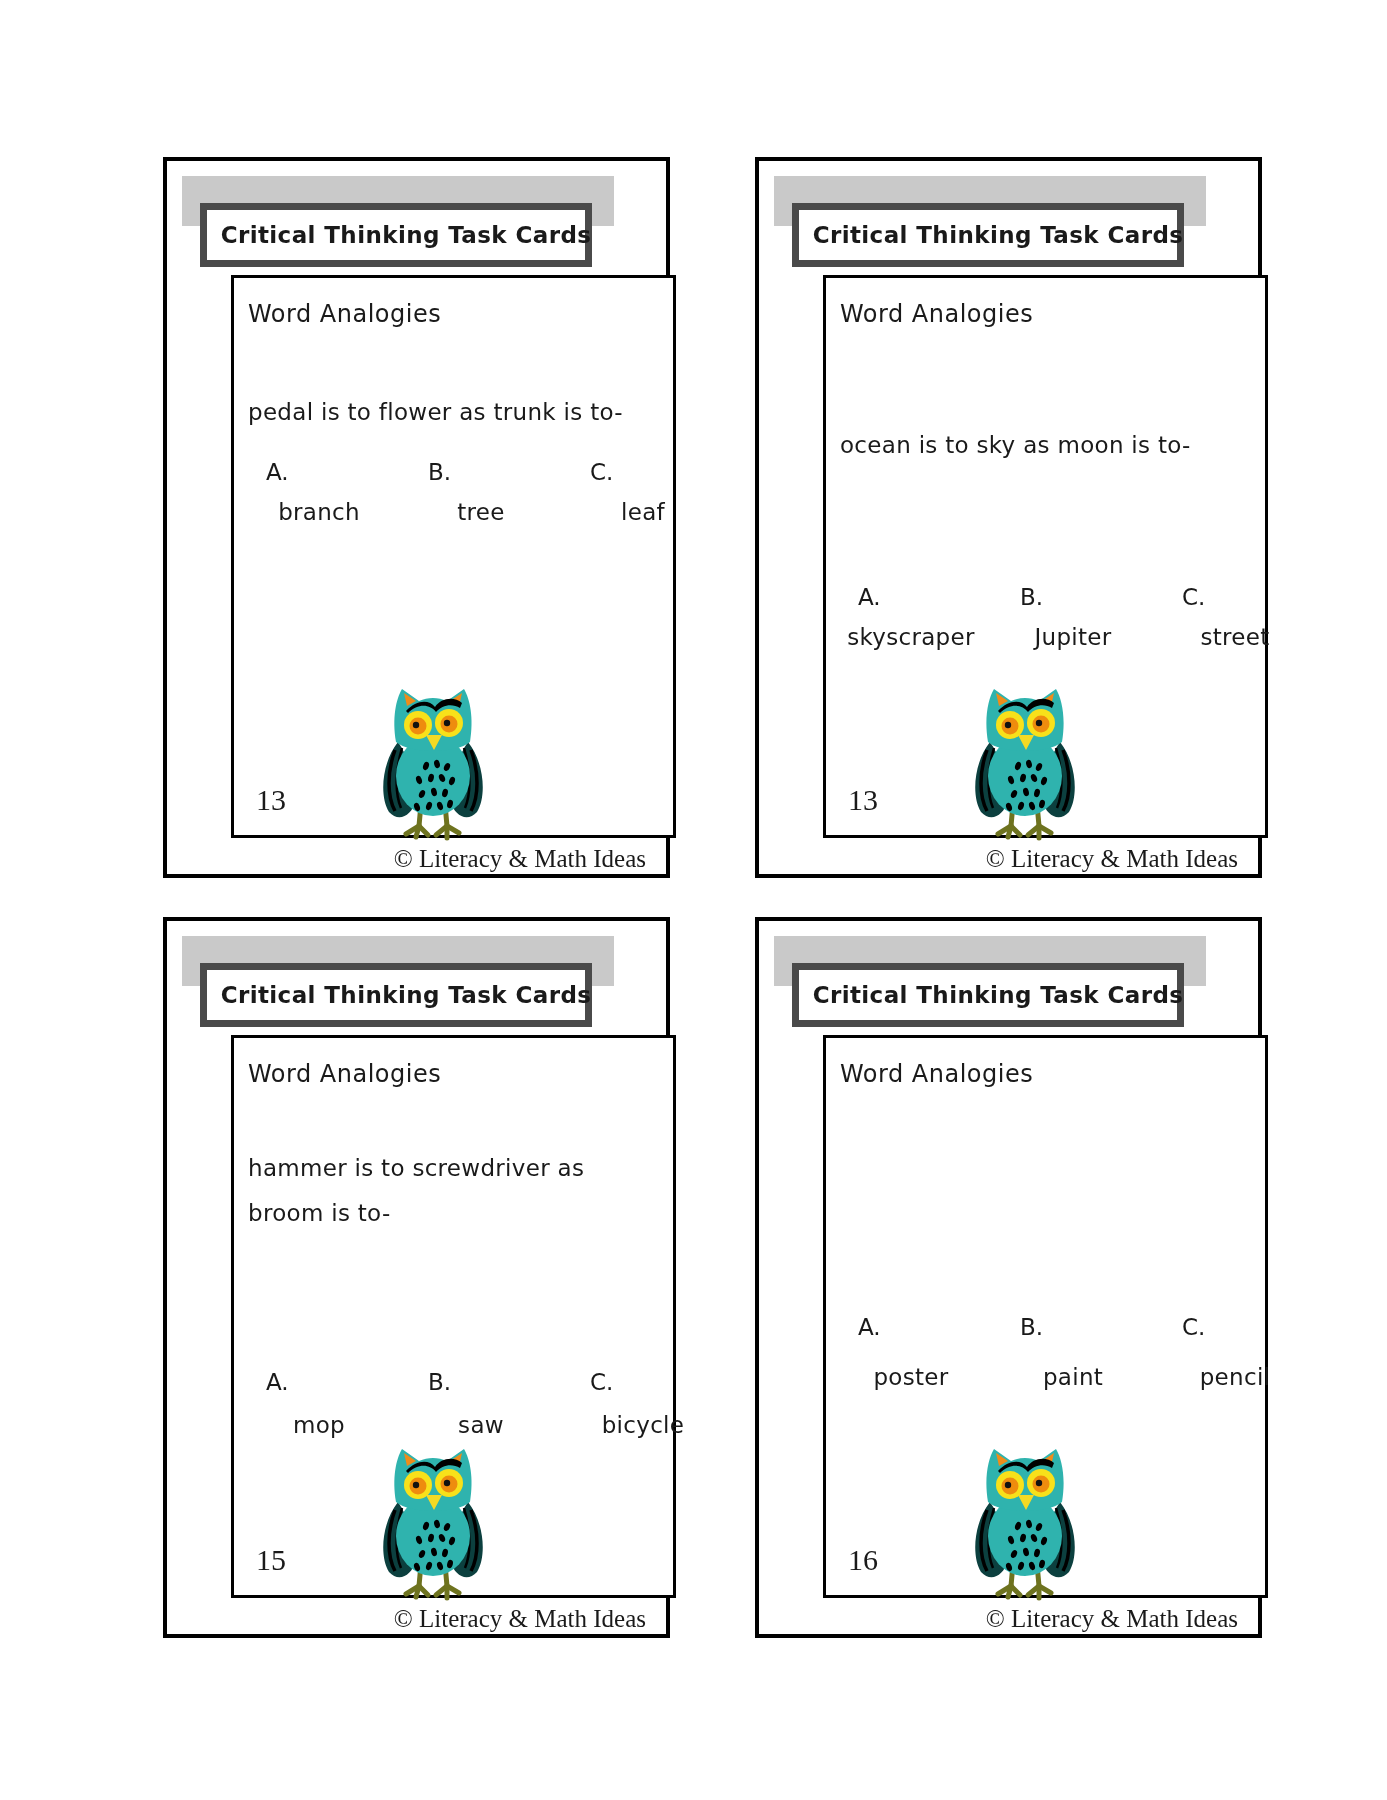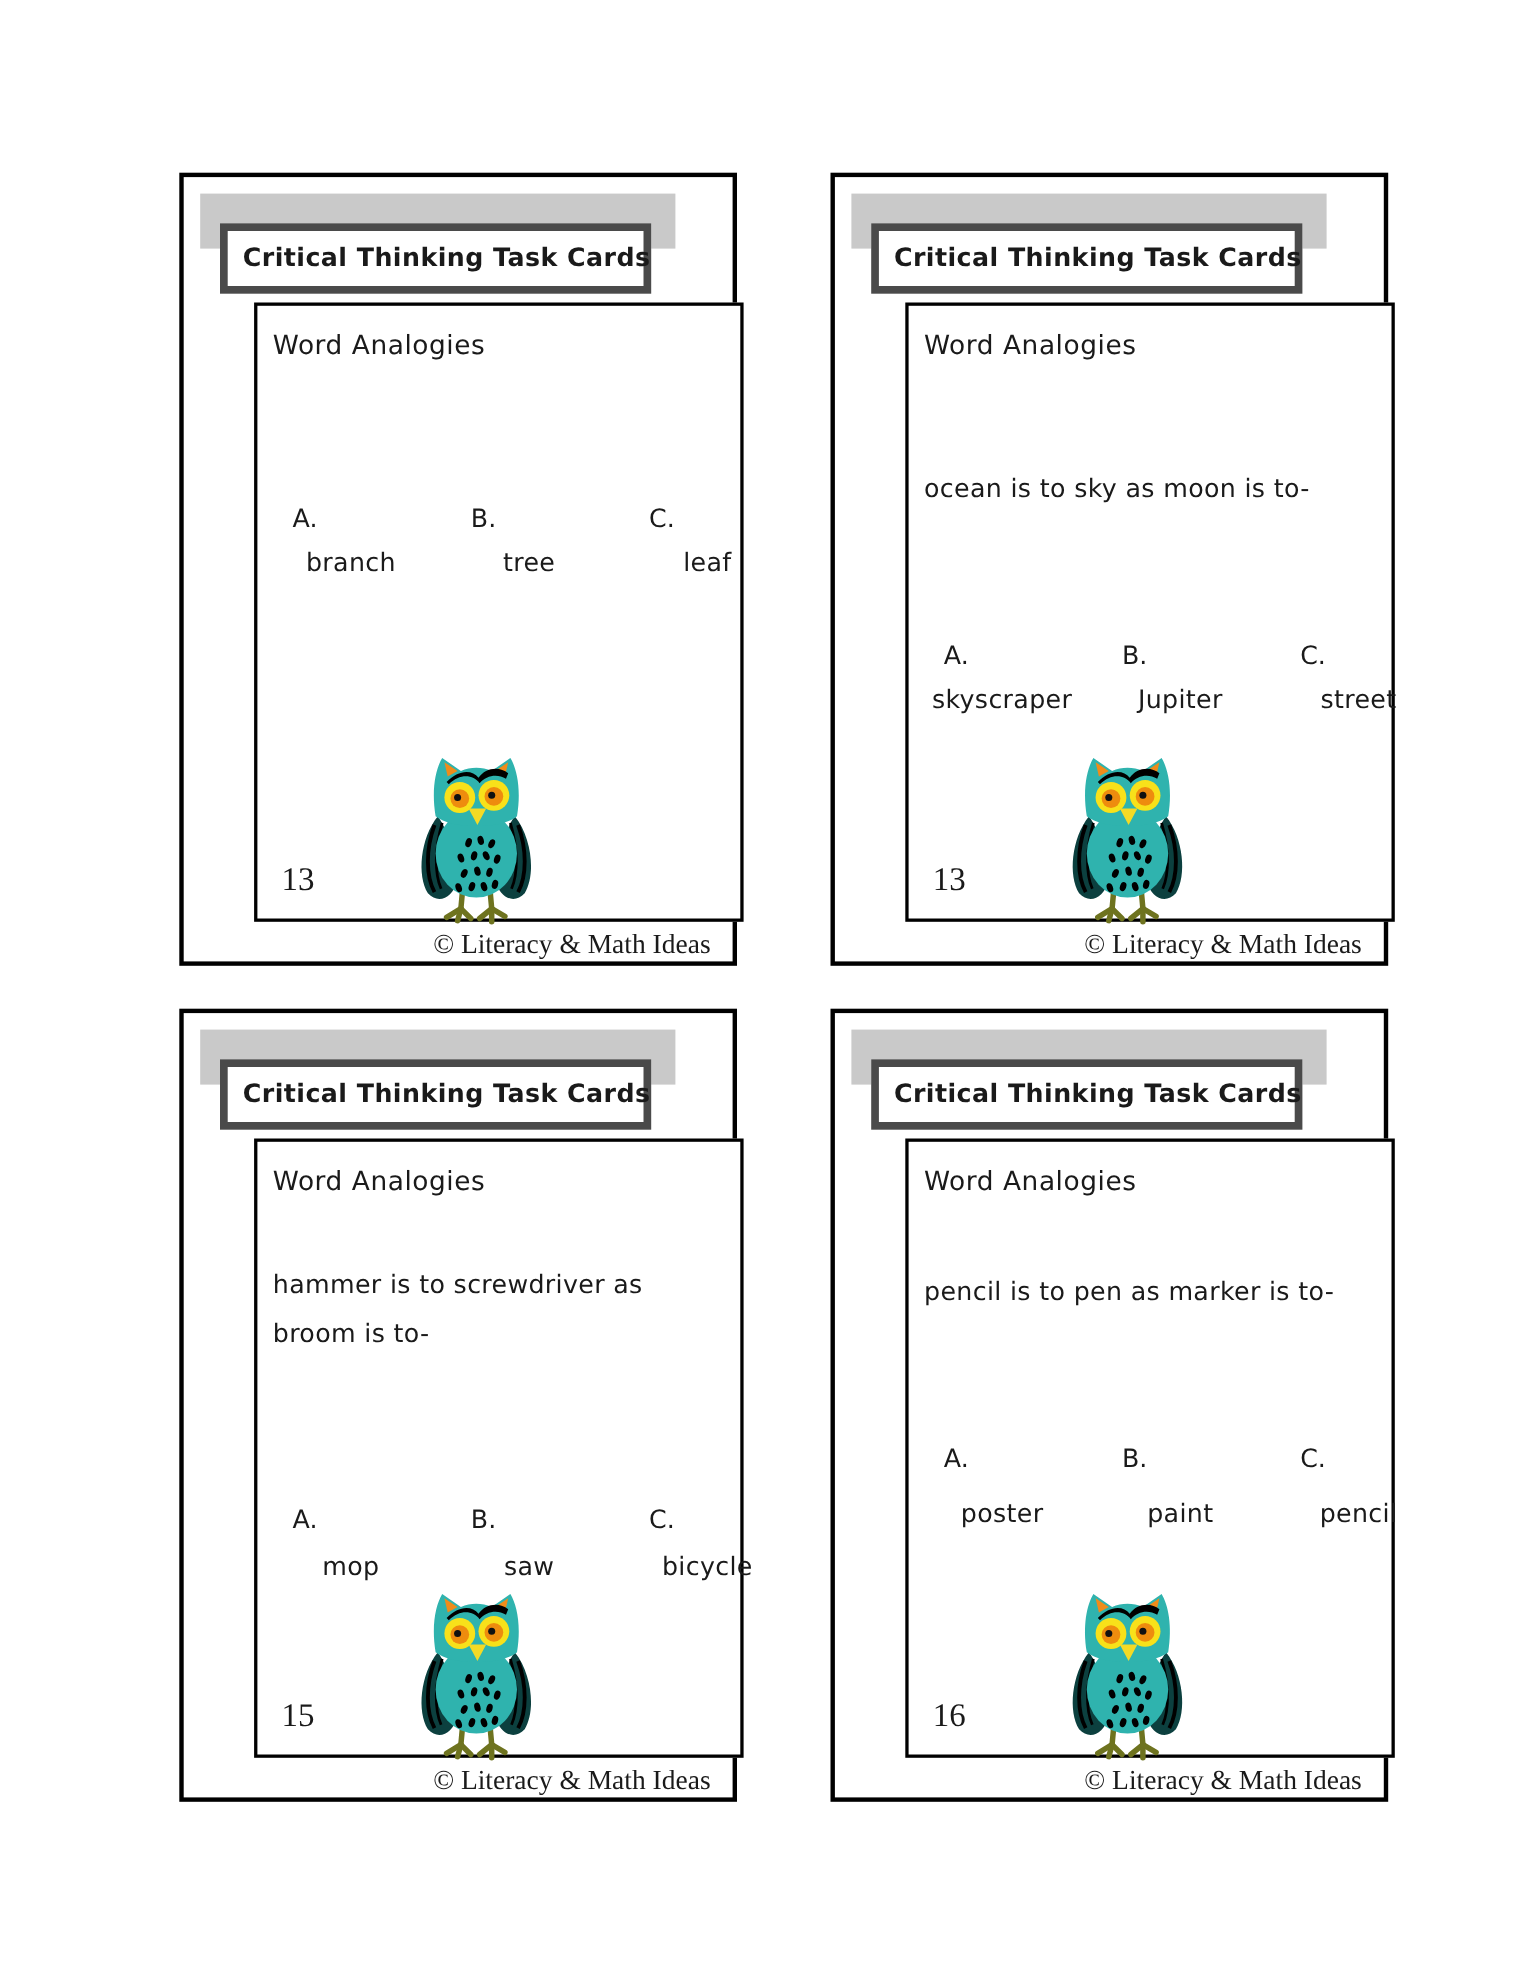--- a/index.html
+++ b/index.html
@@ -105,20 +105,24 @@
 
 <div class="page">
 
   <section class="card" id="card-13">
     <div class="banner"></div>
     <div class="title-box">
       <span class="title-text">Critical Thinking Task Cards</span>
     </div>
     <div class="content-box">
       <div class="category">Word Analogies</div>
+      <div class="question">
+        <div>pedal is to flower as trunk is to-</div>
+        <div></div>
+      </div>
       <div class="choices">
         <div class="choice c0">
           <div class="label">A.</div>
           <div class="word">branch</div>
         </div>
         <div class="choice c1">
           <div class="label">B.</div>
           <div class="word">tree</div>
         </div>
         <div class="choice c2">
@@ -200,24 +204,20 @@
     <div class="copyright">© Literacy &amp; Math Ideas</div>
   </section>
 
   <section class="card" id="card-16">
     <div class="banner"></div>
     <div class="title-box">
       <span class="title-text">Critical Thinking Task Cards</span>
     </div>
     <div class="content-box">
       <div class="category">Word Analogies</div>
-      <div class="question">
-        <div>pencil is to pen as marker is to-</div>
-        <div></div>
-      </div>
       <div class="choices">
         <div class="choice c0">
           <div class="label">A.</div>
           <div class="word">poster</div>
         </div>
         <div class="choice c1">
           <div class="label">B.</div>
           <div class="word">paint</div>
         </div>
         <div class="choice c2">

